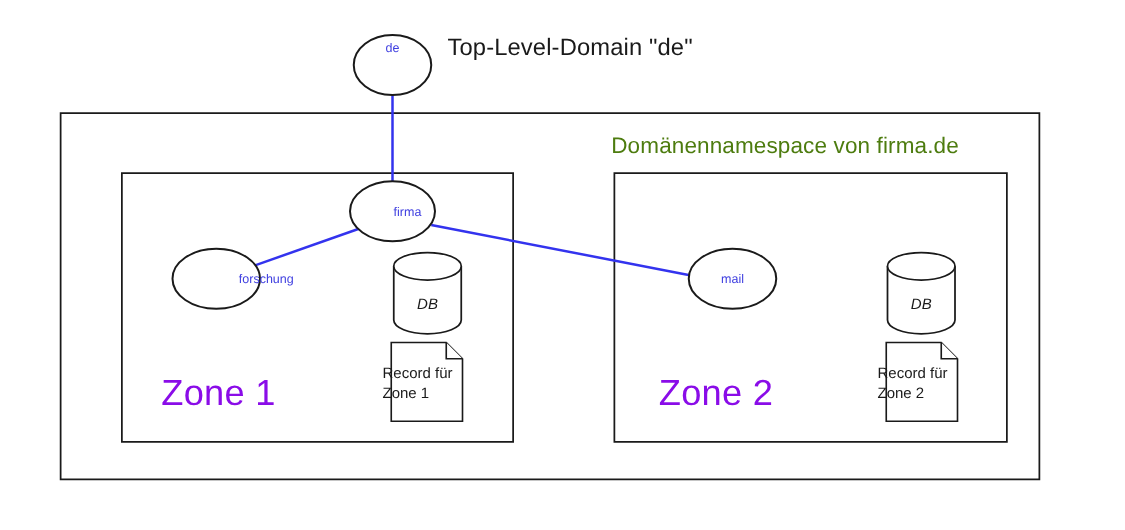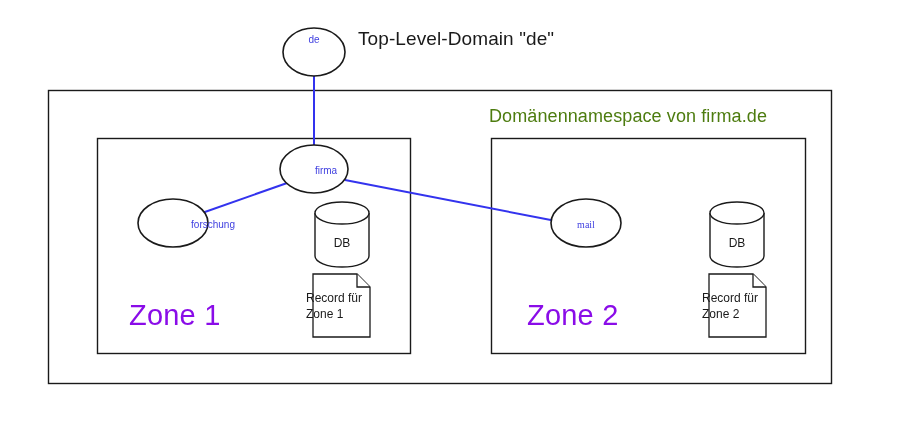--- a/index.html
+++ b/index.html
@@ -50,20 +50,21 @@
     font-size: 10px;
     color: #4040E0;
     text-align: center;
     transform: translate(-50%, -50%);
   }
   .db-text {
     font-size: 12px;
     color: #1a1a1a;
     text-align: center;
     transform: translate(-50%, -50%);
+    font-style: italic;
   }
   .note-text {
     font-size: 12px;
     color: #1a1a1a;
     text-align: left;
     transform: translateX(-50%);
     line-height: 15px;
     white-space: normal;
     width: 70px;
   }
@@ -119,21 +120,21 @@
 <div class="lbl zone-text zone1-text">Zone 1</div>
 
 <div class="lbl zone-text zone2-text">Zone 2</div>
 
 <div class="lbl node-text" style="left:314px; top:39px;">de</div>
 
 <div class="lbl node-text" style="left:326px; top:170px;">firma</div>
 
 <div class="lbl node-text" style="left:173px; top:224px;margin-left:40px;">forschung</div>
 
-<div class="lbl node-text" style="left:586px; top:224px;font-family:Liberation Serif, serif;">mail</div>
+<div class="lbl node-text" style="left:586px; top:224px;">mail</div>
 
 <div class="lbl db-text" style="left:342px; top:243px;">DB</div>
 
 <div class="lbl db-text" style="left:737px; top:243px;">DB</div>
 
 <div class="lbl note-text" style="left:341px; top:291px;">Record für</div>
 <div class="lbl note-text" style="left:341px; top:307px;">Zone 1</div>
 
 <div class="lbl note-text" style="left:737px; top:291px;">Record für</div>
 <div class="lbl note-text" style="left:737px; top:307px;">Zone 2</div>

